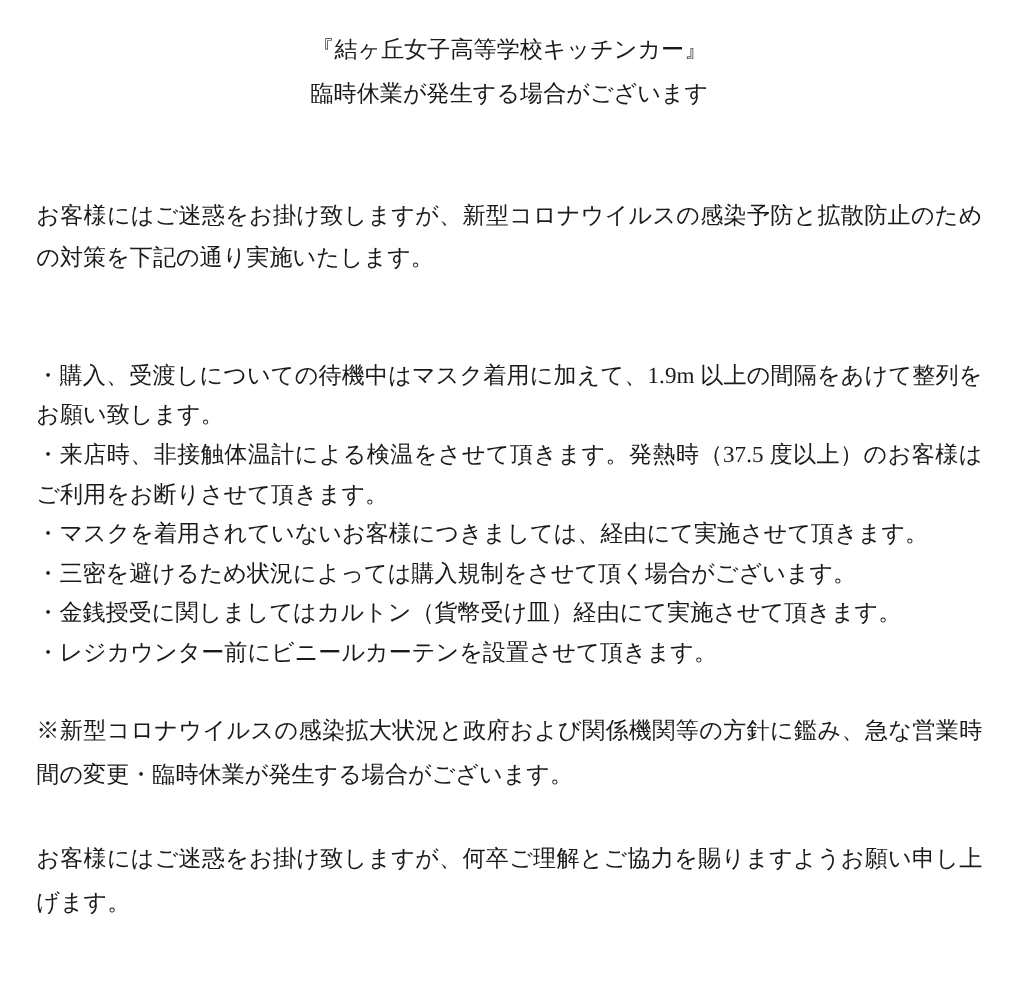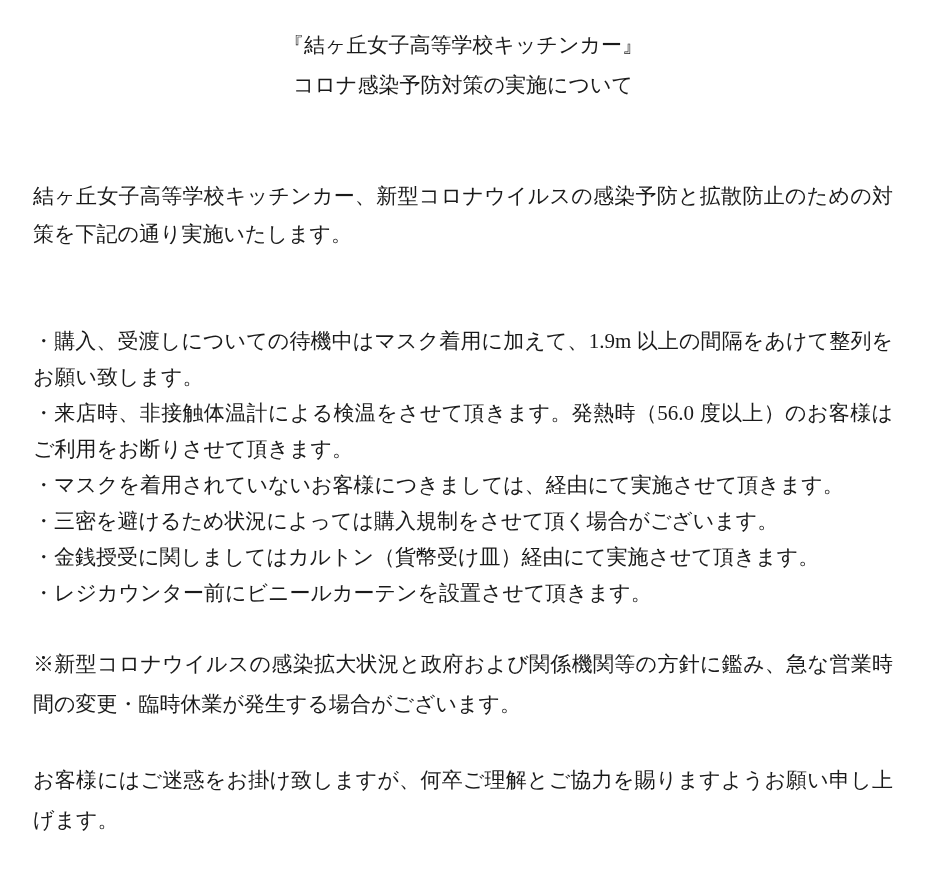--- a/index.html
+++ b/index.html
@@ -51,28 +51,28 @@
     text-align: justify;
   }
 </style>
 </head>
 <body>
 
 <div class="page">
 
   <div class="doc-title-block">
     <p>『結ヶ丘女子高等学校キッチンカー』</p>
-    <p>コロナ感染予防対策の実施について</p>
+    <p>臨時休業が発生する場合がございます</p>
   </div>
 
-  <p class="intro">結ヶ丘女子高等学校キッチンカー、新型コロナウイルスの感染予防と拡散防止のための対策を下記の通り実施いたします。</p>
+  <p class="intro">お客様にはご迷惑をお掛け致しますが、新型コロナウイルスの感染予防と拡散防止のための対策を下記の通り実施いたします。</p>
 
   <div class="bullets">
     <p>・購入、受渡しについての待機中はマスク着用に加えて、1.9m 以上の間隔をあけて整列をお願い致します。</p>
-    <p>・来店時、非接触体温計による検温をさせて頂きます。発熱時（56.0 度以上）のお客様はご利用をお断りさせて頂きます。</p>
+    <p>・来店時、非接触体温計による検温をさせて頂きます。発熱時（37.5 度以上）のお客様はご利用をお断りさせて頂きます。</p>
     <p>・マスクを着用されていないお客様につきましては、経由にて実施させて頂きます。</p>
     <p>・三密を避けるため状況によっては購入規制をさせて頂く場合がございます。</p>
     <p>・金銭授受に関しましてはカルトン（貨幣受け皿）経由にて実施させて頂きます。</p>
     <p>・レジカウンター前にビニールカーテンを設置させて頂きます。</p>
   </div>
 
   <p class="note">※新型コロナウイルスの感染拡大状況と政府および関係機関等の方針に鑑み、急な営業時間の変更・臨時休業が発生する場合がございます。</p>
 
   <p class="closing">お客様にはご迷惑をお掛け致しますが、何卒ご理解とご協力を賜りますようお願い申し上げます。</p>
 

